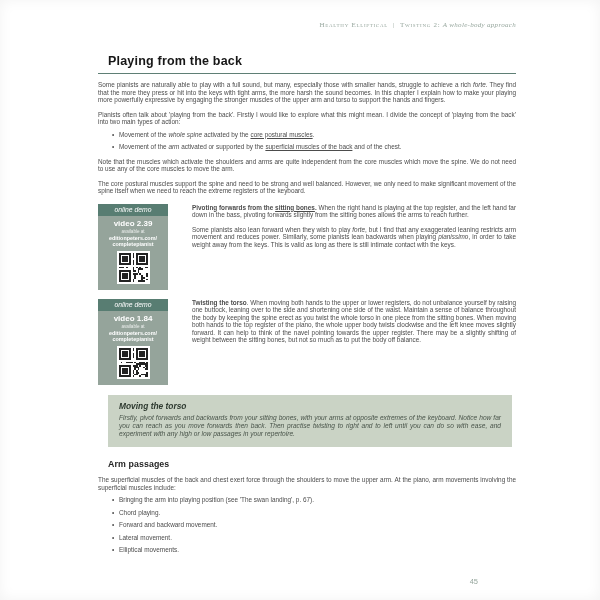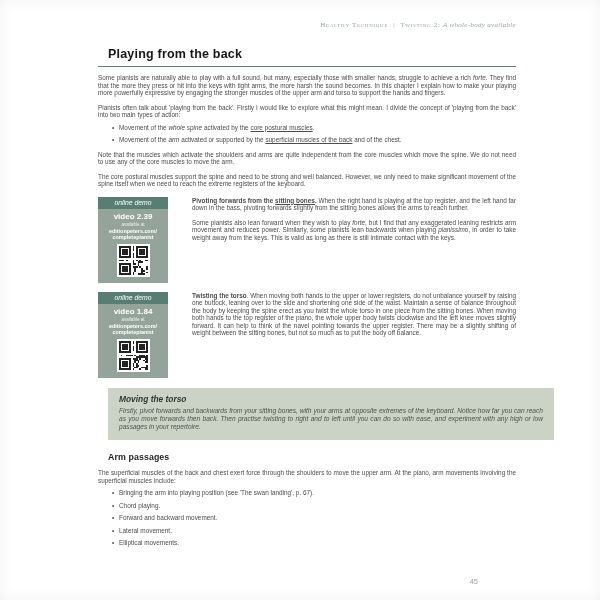--- a/index.html
+++ b/index.html
@@ -16,21 +16,21 @@
     font-size:7px;line-height:9px;letter-spacing:.7px;
     color:var(--header-gray-green,#97a79e);
     white-space:nowrap;
   }
   .rh-sc{font-variant:small-caps;}
   .rh-sep{margin:0 5px;font-weight:400;}
   .rh-it{font-style:italic;letter-spacing:.3px;}
 
   
   .content{
-    position:absolute;left:98px;top:41px;width:418px;
+    position:absolute;left:98px;top:48px;width:418px;
     color:var(--body-text,#4c4c4c);
     font-size:6.4px;line-height:7.5px;
   }
   .page-title{
     margin:7px 0 0;padding:0 0 5px 10px;
     font-size:12.5px;line-height:13px;font-weight:bold;letter-spacing:.2px;
     color:#171717;
     border-bottom:1.3px solid var(--accent-teal,#5f7f75);
   }
   p.para{margin:7px 0 0;text-align:justify;}
@@ -56,21 +56,21 @@
   .demo-video{font-weight:bold;font-size:8px;line-height:9px;margin-top:3px;}
   .demo-avail{font-size:4.6px;line-height:5.5px;margin-top:1.5px;opacity:.82;}
   .demo-url{font-size:5.4px;line-height:6.2px;font-weight:bold;}
   .qr-tile{width:33px;height:33px;background:#fff;margin:4px auto 0;padding:2px;box-sizing:border-box;}
   .qr-tile svg{display:block;}
   .demo-text{flex:1;min-width:0;}
   .demo-text p.para:first-child{margin-top:0;}
 
   
   .callout{
-    margin:10px 0 0 10px;width:446px;box-sizing:border-box;
+    margin:10px 0 0 10px;width:404px;box-sizing:border-box;
     background:var(--callout-background,#cad3c5);
     padding:7px 11px 9px;
   }
   .callout-title{margin:0 0 3px;font-size:8.4px;line-height:9px;font-weight:bold;font-style:italic;color:#2e3a30;}
   .callout-body{margin:0;font-style:italic;font-size:6.6px;line-height:7.9px;color:#49544a;text-align:justify;}
 
   .page-number{
     position:absolute;top:577px;left:98px;width:380px;
     text-align:right;font-size:7.5px;color:var(--header-gray-green,#95a59c);
   }
@@ -79,22 +79,22 @@
   .seg-b{font-weight:bold;}
   .seg-i{font-style:italic;}
   .seg-u{text-decoration:underline;}
 </style>
 </head>
 <body>
 
 <div class="sheet">
 
   <div class="running-header">
-    <span class="rh-sc">Healthy Technique</span><span class="rh-sep">|</span><span class="rh-sc">Twisting 2:</span>
-    <span class="rh-it">A whole-body available</span>
+    <span class="rh-sc">Healthy Elliptical</span><span class="rh-sep">|</span><span class="rh-sc">Twisting 2:</span>
+    <span class="rh-it">A whole-body approach</span>
   </div>
 
   <div class="content">
 
     <h1 class="page-title">Playing from the back</h1>
 
     <p class="para"><span>Some pianists are naturally able to play with a full sound, but many, especially those with smaller hands, struggle to achieve a rich </span><span class="seg-i">forte</span><span>. They find that the more they press or hit into the keys with tight arms, the more harsh the sound becomes. In this chapter I explain how to make your playing more powerfully expressive by engaging the stronger muscles of the upper arm and torso to support the hands and fingers.</span></p>
     <p class="para"><span>Pianists often talk about 'playing from the back'. Firstly I would like to explore what this might mean. I divide the concept of 'playing from the back' into two main types of action:</span></p>
 
     <ul class="bullets">

